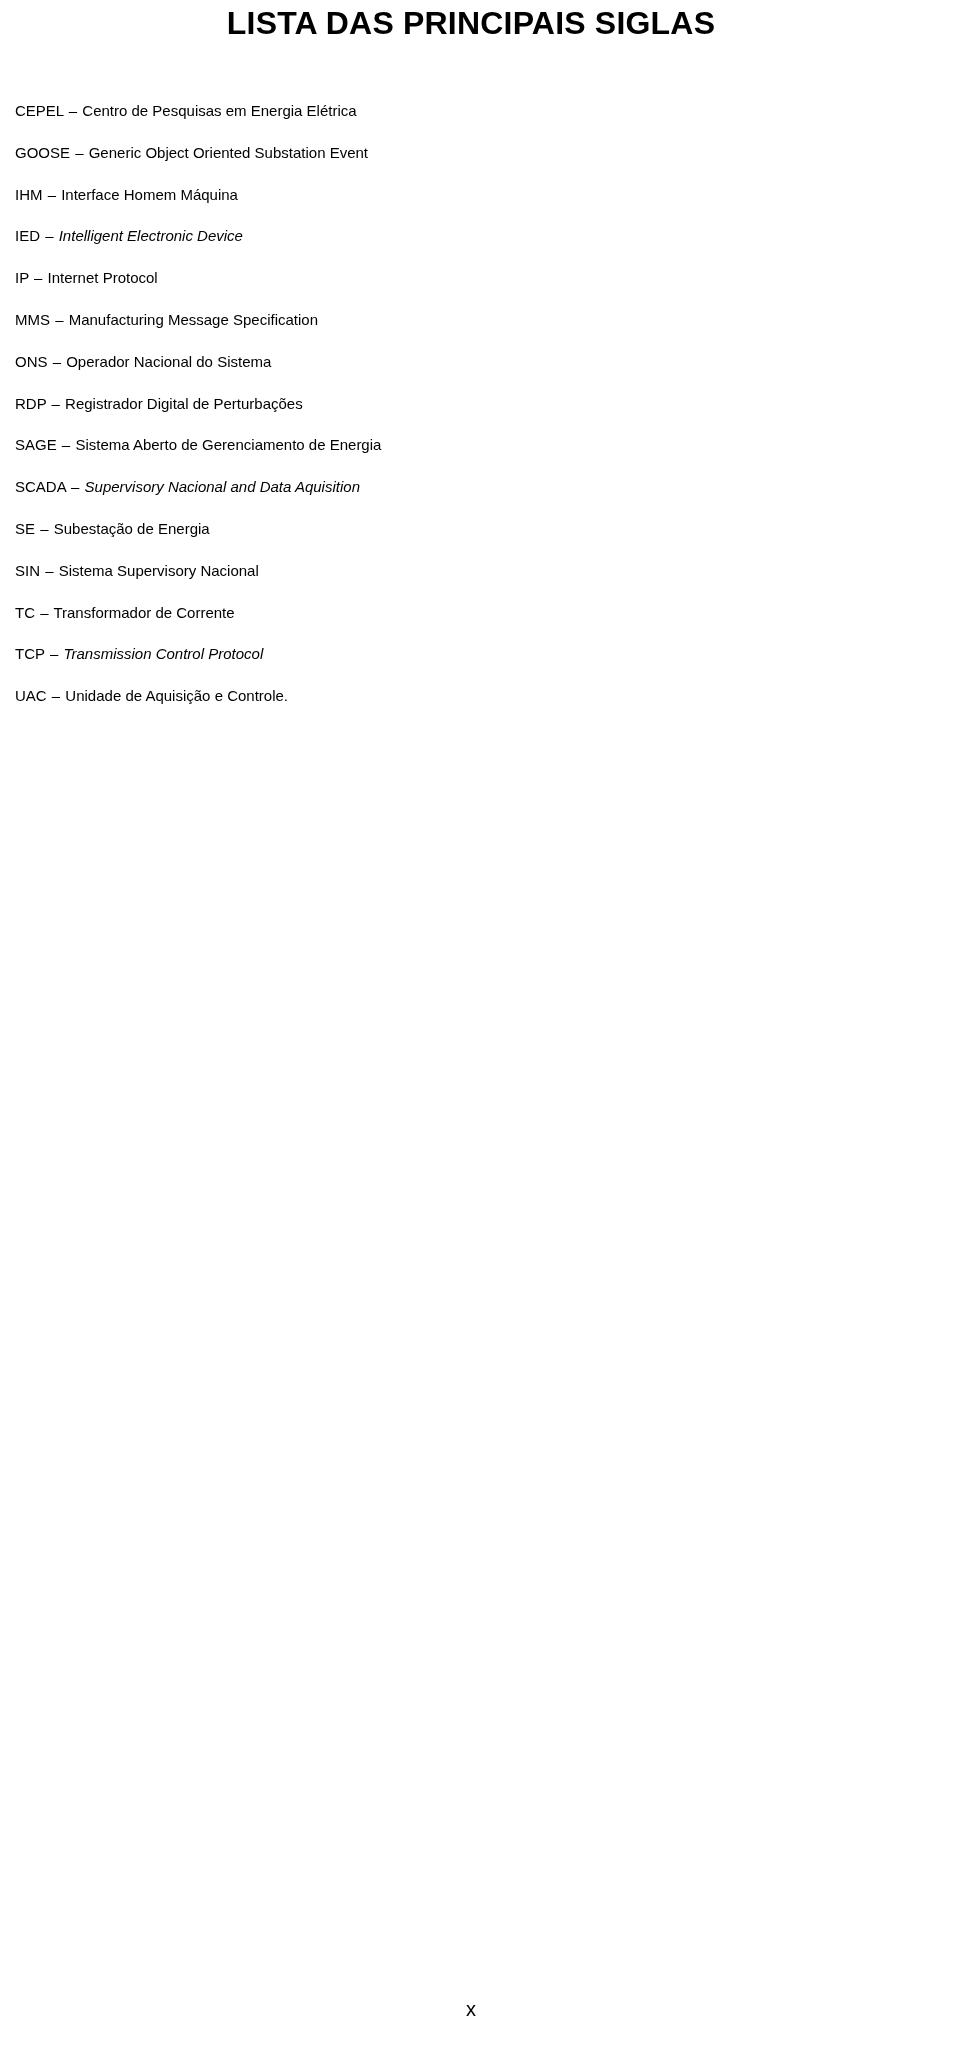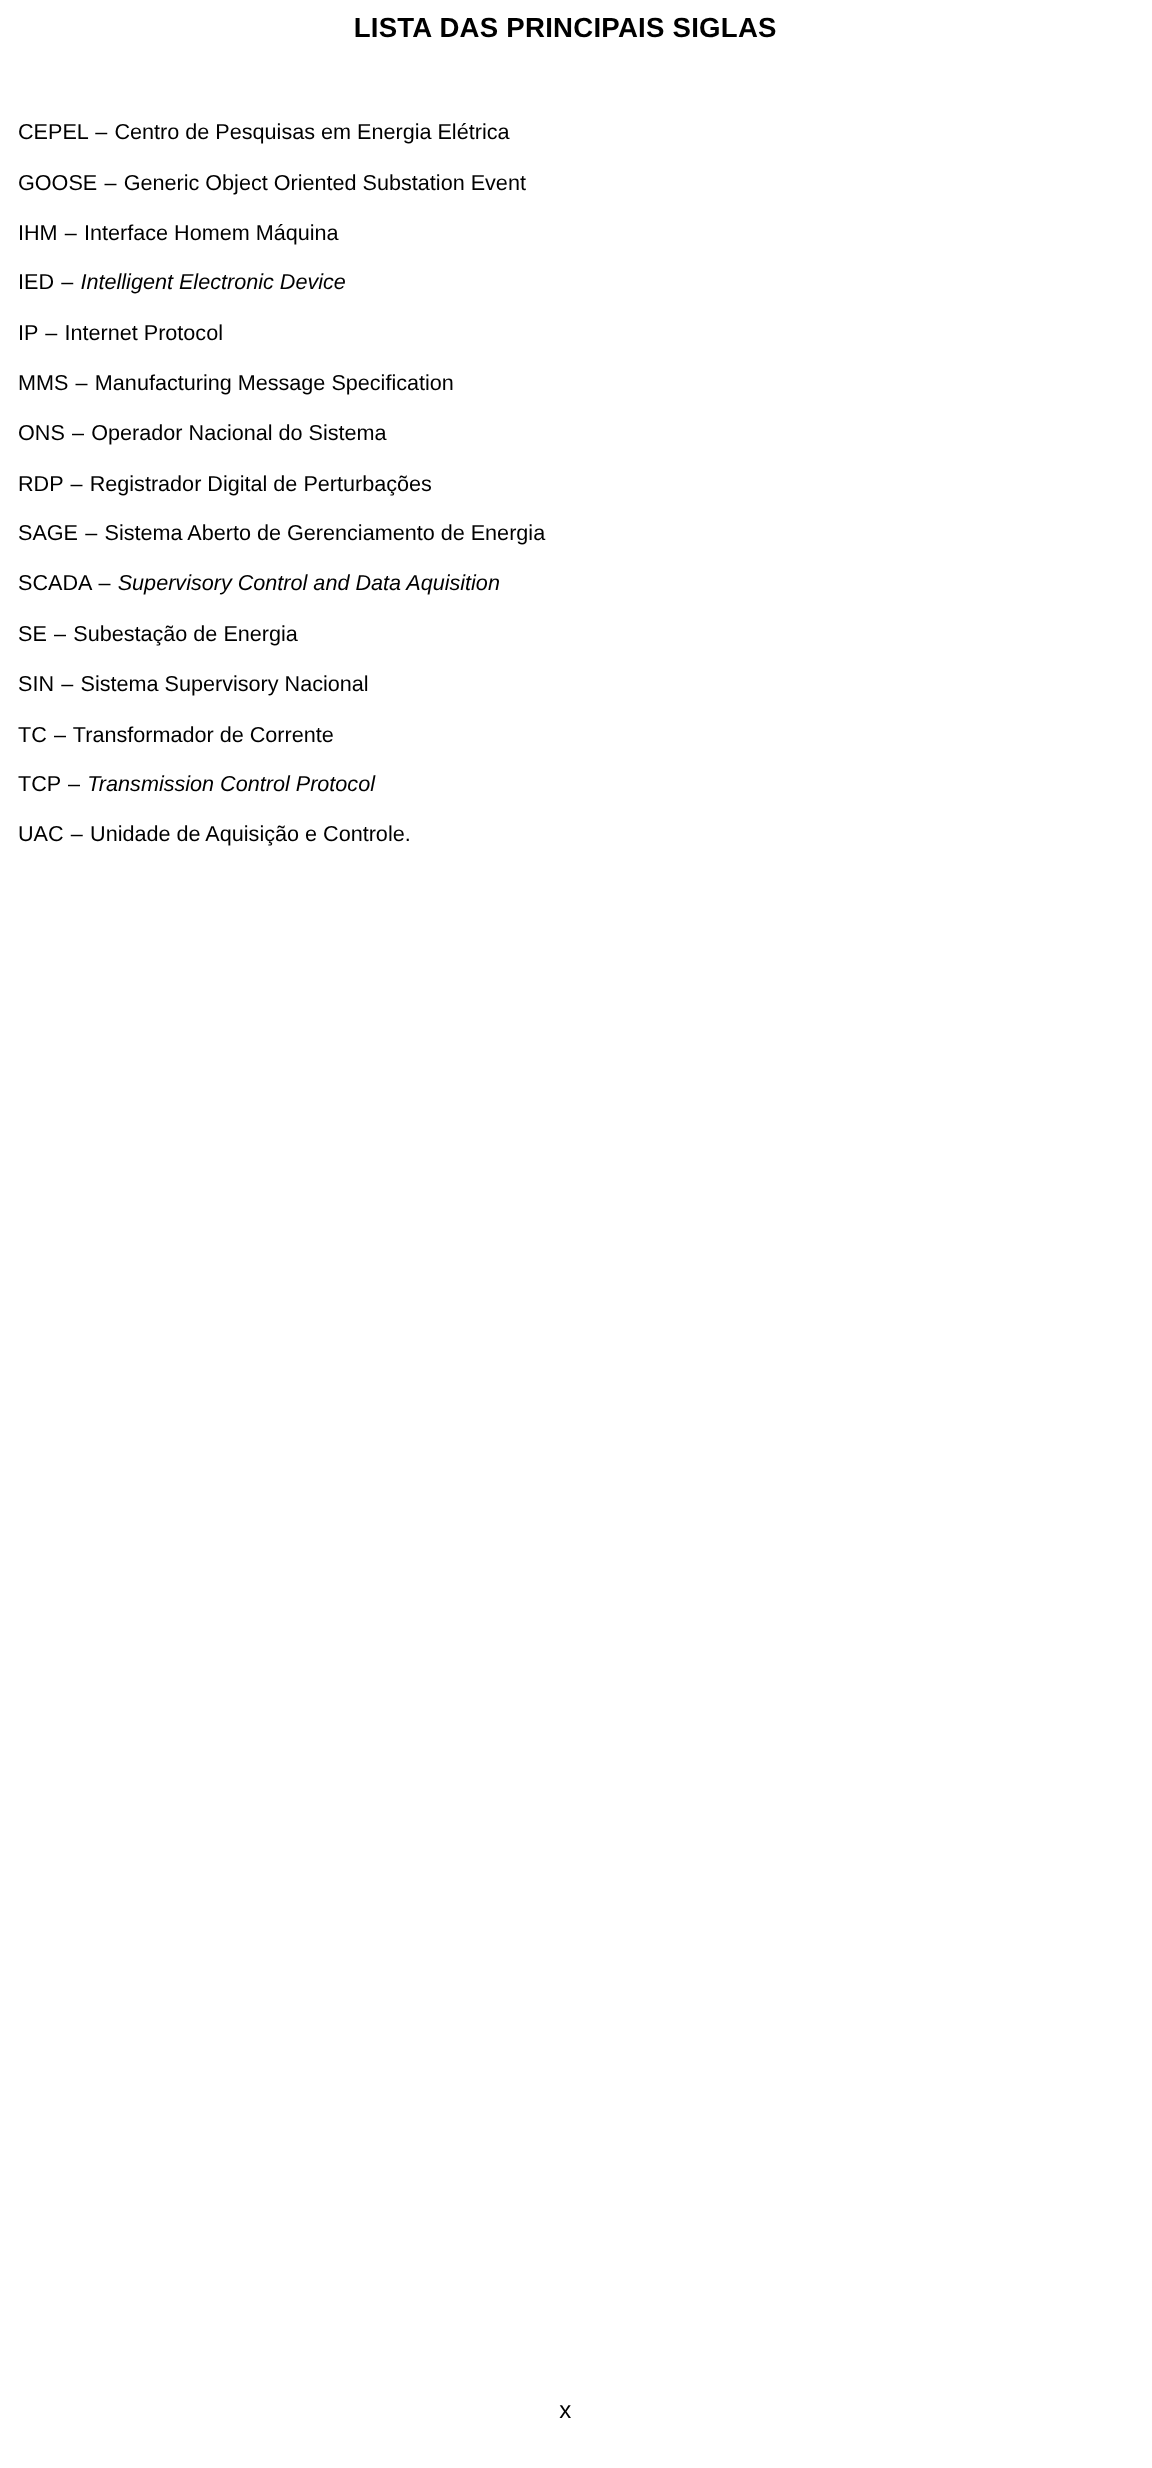--- a/index.html
+++ b/index.html
@@ -17,40 +17,40 @@
   }
   .page {
     position: relative;
     width: 960px;
     height: 2057px;
     box-sizing: border-box;
     overflow: hidden;
   }
   .page-title {
     text-align: center;
-    font-size: 23px;
+    font-size: 32px;
     font-weight: bold;
     letter-spacing: 0.2px;
     margin: 0;
     padding-top: 6px;
     padding-right: 18px;
     line-height: 34px;
     white-space: nowrap;
   }
   .siglas-list {
     list-style: none;
     margin: 0;
     padding: 0;
     position: absolute;
     top: 90px;
     left: 15px;
     right: 0;
   }
   .sigla-entry {
-    font-size: 18px;
+    font-size: 15px;
     line-height: 41.8px;
     height: 41.8px;
     white-space: nowrap;
     color: #000000;
   }
   .sigla-abbr {
     font-style: normal;
   }
   .sigla-dash {
     font-style: normal;
@@ -83,21 +83,21 @@
   <ul class="siglas-list">
       <li class="sigla-entry"><span class="sigla-abbr">CEPEL</span> <span class="sigla-dash">–</span> <span class="sigla-def">Centro de Pesquisas em Energia Elétrica</span></li>
       <li class="sigla-entry"><span class="sigla-abbr">GOOSE</span> <span class="sigla-dash">–</span> <span class="sigla-def">Generic Object Oriented Substation Event</span></li>
       <li class="sigla-entry"><span class="sigla-abbr">IHM</span> <span class="sigla-dash">–</span> <span class="sigla-def">Interface Homem Máquina</span></li>
       <li class="sigla-entry italic-def"><span class="sigla-abbr">IED</span> <span class="sigla-dash">–</span> <span class="sigla-def">Intelligent Electronic Device</span></li>
       <li class="sigla-entry"><span class="sigla-abbr">IP</span> <span class="sigla-dash">–</span> <span class="sigla-def">Internet Protocol</span></li>
       <li class="sigla-entry"><span class="sigla-abbr">MMS</span> <span class="sigla-dash">–</span> <span class="sigla-def">Manufacturing Message Specification</span></li>
       <li class="sigla-entry"><span class="sigla-abbr">ONS</span> <span class="sigla-dash">–</span> <span class="sigla-def">Operador Nacional do Sistema</span></li>
       <li class="sigla-entry"><span class="sigla-abbr">RDP</span> <span class="sigla-dash">–</span> <span class="sigla-def">Registrador Digital de Perturbações</span></li>
       <li class="sigla-entry"><span class="sigla-abbr">SAGE</span> <span class="sigla-dash">–</span> <span class="sigla-def">Sistema Aberto de Gerenciamento de Energia</span></li>
-      <li class="sigla-entry italic-def"><span class="sigla-abbr">SCADA</span> <span class="sigla-dash">–</span> <span class="sigla-def">Supervisory Control and Data Aquisition</span></li>
+      <li class="sigla-entry italic-def"><span class="sigla-abbr">SCADA</span> <span class="sigla-dash">–</span> <span class="sigla-def">Supervisory Nacional and Data Aquisition</span></li>
       <li class="sigla-entry"><span class="sigla-abbr">SE</span> <span class="sigla-dash">–</span> <span class="sigla-def">Subestação de Energia</span></li>
       <li class="sigla-entry"><span class="sigla-abbr">SIN</span> <span class="sigla-dash">–</span> <span class="sigla-def">Sistema Supervisory Nacional</span></li>
       <li class="sigla-entry"><span class="sigla-abbr">TC</span> <span class="sigla-dash">–</span> <span class="sigla-def">Transformador de Corrente</span></li>
       <li class="sigla-entry italic-def"><span class="sigla-abbr">TCP</span> <span class="sigla-dash">–</span> <span class="sigla-def">Transmission Control Protocol</span></li>
       <li class="sigla-entry"><span class="sigla-abbr">UAC</span> <span class="sigla-dash">–</span> <span class="sigla-def">Unidade de Aquisição e Controle.</span></li>
     </ul>
 
   <div class="page-number">x</div>
 
 </div>

